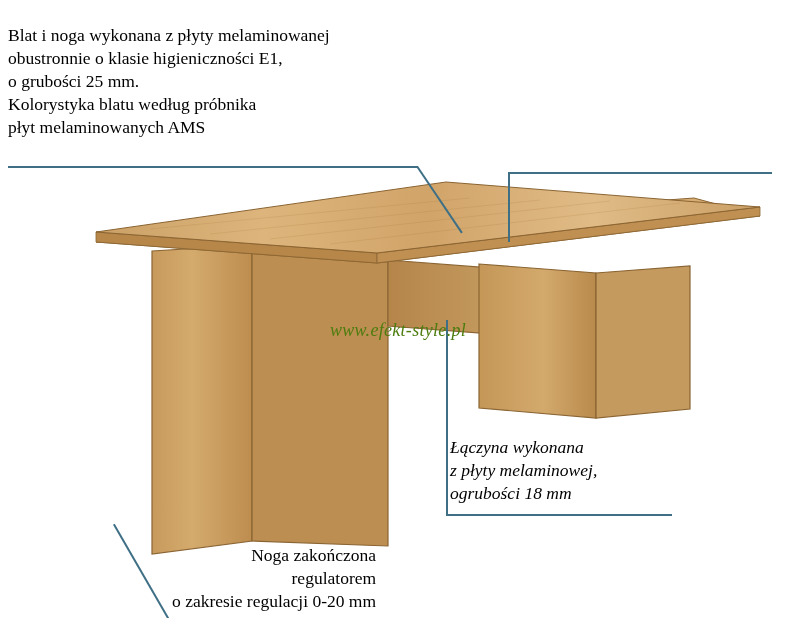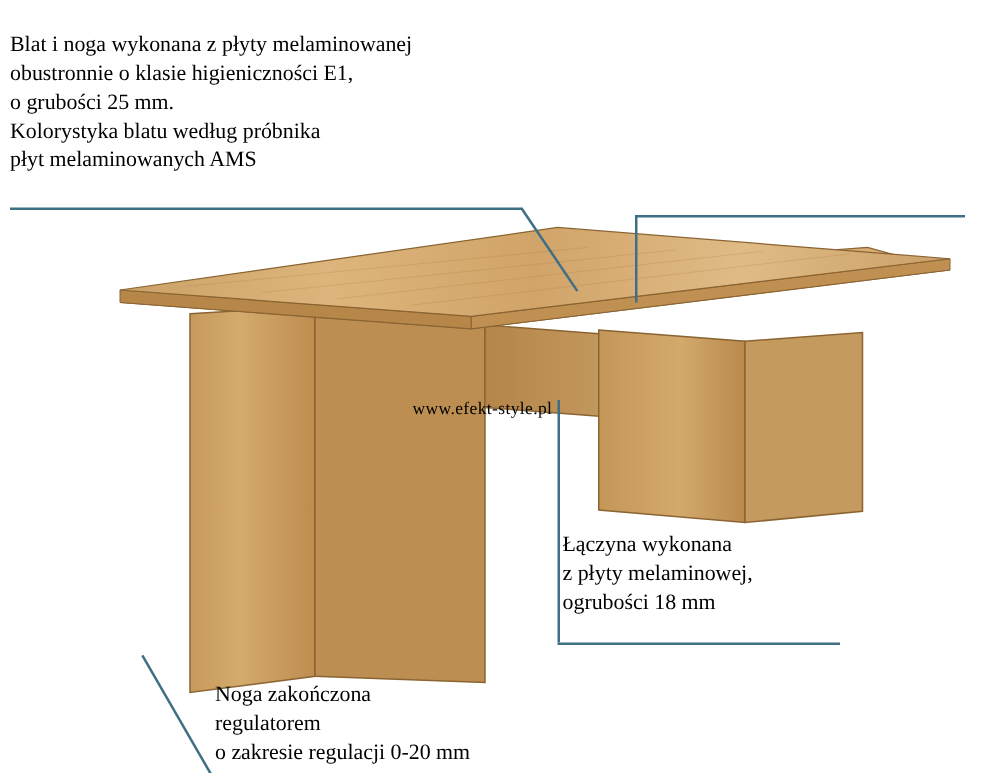--- a/index.html
+++ b/index.html
@@ -19,47 +19,48 @@
   .annot {
     position: absolute;
     color: #000000;
     font-family: "Liberation Serif", serif;
     font-size: 17.5px;
     line-height: 23px;
     white-space: pre-line;
   }
   #annot-top { left: 8px;  top: 4px; }
   #annot-edge { left: 513px; top: 106px; }
-  #annot-beam { left: 450px; top: 404px; }
-  #annot-leg { left: 172px; top: 524px; }
+  #annot-beam { left: 450px; top: 416px; font-style: italic; }
+  #annot-leg { left: 172px; top: 524px; text-align: right; }
 
   .leader {
     position: absolute;
     background: #3f6f85;
   }
   .leader.h { height: 2px; }
   .leader.v { width: 2px; }
 
   
   .diag {
     position: absolute;
     transform-origin: 0 0;
     height: 2px;
     background: #3f6f85;
   }
 
   #watermark {
     position: absolute;
     left: 330px;
     top: 300px;
-    color: #000000;
+    color: #4d7c0f;
     font-family: "Liberation Serif", serif;
-    font-size: 14px;
+    font-size: 18px;
     letter-spacing: 0.3px;
     pointer-events: none;
+    font-style: italic;
   }
 
   
   #table-figure {
     position: absolute;
     left: 0;
     top: 0;
     width: 800px;
     height: 618px;
   }

